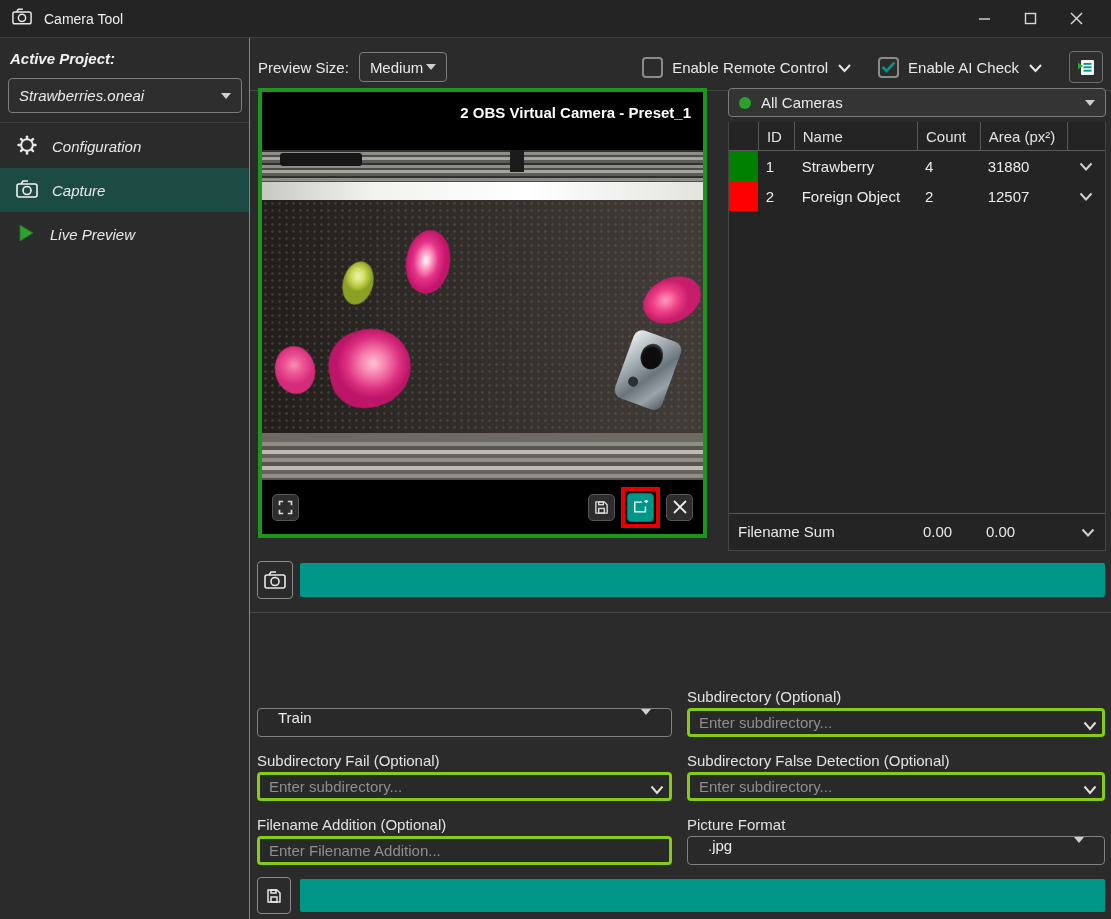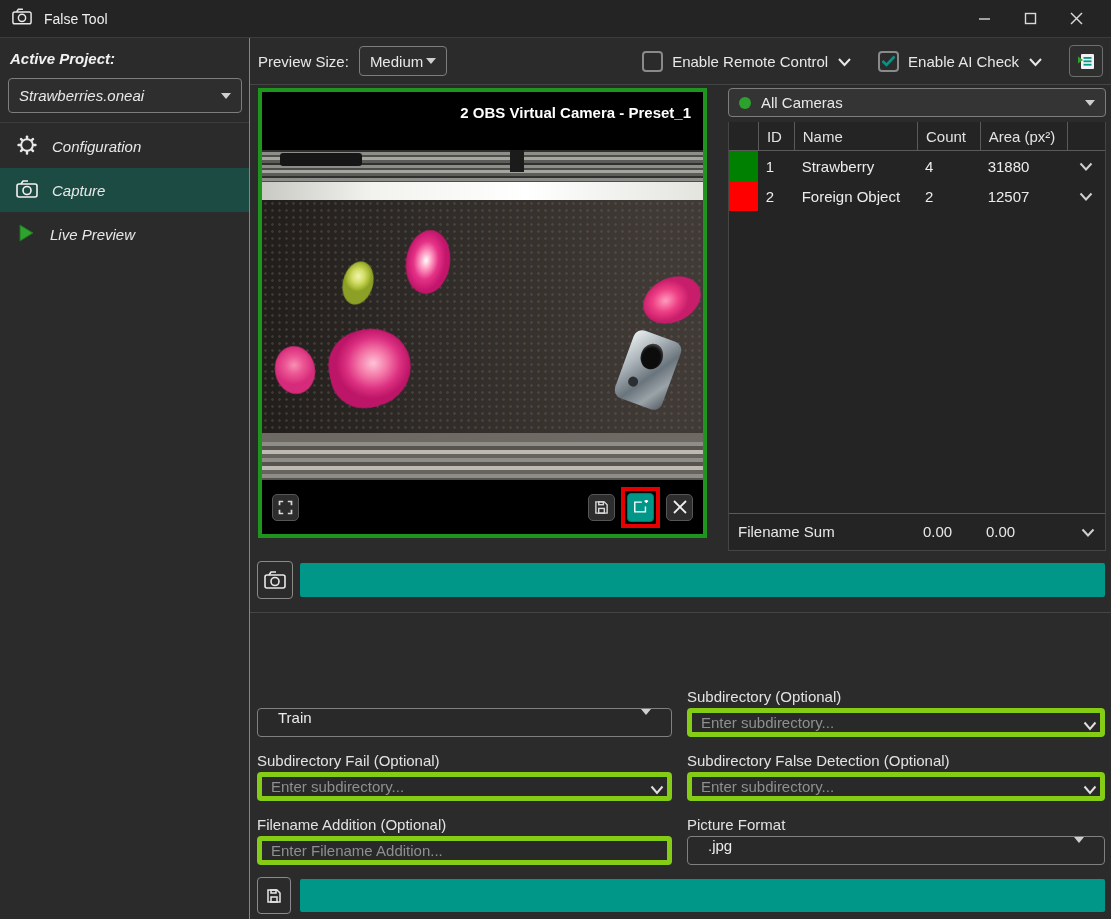--- a/index.html
+++ b/index.html
@@ -26,21 +26,21 @@
                border-top:6px solid #cfcfcf;}
   .project-select{position:absolute;left:8px;top:40px;width:234px;height:35px;}
   .side-sep{position:absolute;left:0;top:84px;width:249px;height:1px;background:#3c3c3c;}
   .nav{position:absolute;left:0;top:86px;width:249px;}
   .nav-item{height:44px;display:flex;align-items:center;gap:14px;padding:0 16px;font-size:15px;cursor:pointer;}
   .nav-item.selected{background:#1c4b44;}
   .nav-item svg{flex:0 0 auto;}
 
   
   .main{position:absolute;left:250px;top:38px;width:861px;height:881px;}
-  .topbar{position:absolute;left:0;top:0;width:861px;height:47px;border-bottom:1px solid #454545;
+  .topbar{position:absolute;left:0;top:6px;width:861px;height:47px;border-bottom:1px solid #454545;
           display:flex;align-items:center;padding:0 8px;font-size:15px;}
   .ps-label{margin-right:10px;}
   .ps-select{width:88px;height:30px;}
   .top-right{margin-left:auto;display:flex;align-items:center;gap:9px;}
   .chk{width:21px;height:21px;border:2px solid #8a8a8a;border-radius:4px;background:transparent;
        display:flex;align-items:center;justify-content:center;cursor:pointer;}
   .chk.checked{border-color:#8a8a8a;}
   .gap16{width:8px;}
   .iconbtn{width:34px;height:32px;background:#2e2e2e;border:1px solid #6f6f6f;border-radius:4px;
            display:flex;align-items:center;justify-content:center;cursor:pointer;}
@@ -120,21 +120,21 @@
           display:flex;align-items:center;justify-content:center;position:absolute;}
   .ai-btn .copy-ic{position:absolute;right:10px;top:8px;}
 
   
   .flabel{position:absolute;font-size:15px;color:#e2e2e2;}
   .ffield{position:absolute;height:29px;}
   .combo{display:flex;width:100%;height:100%;background:#292929;border:1px solid #808080;
          border-radius:4px;padding:0 20px;font-size:15px;color:#ececec;cursor:pointer;}
   .combo .tri{margin-left:auto;width:0;height:0;border-left:5px solid transparent;border-right:5px solid transparent;
               border-top:6px solid #cfcfcf;}
-  .tinput{width:100%;height:100%;background:#292929;border:5px solid #84cc16;border-radius:4px;
+  .tinput{width:100%;height:100%;background:#292929;border:3px solid #84cc16;border-radius:4px;
           padding:0 30px 0 9px;font-size:15px;color:#ececec;font-family:"Liberation Sans",sans-serif;}
   .tinput::placeholder{color:#8f8f8f;}
   .fwrap{position:absolute;height:29px;}
   .fwrap .chev{position:absolute;right:8px;top:9px;pointer-events:none;}
   .plain-input{padding-right:9px;}
   .col-l{left:7px;width:415px;} .col-r{left:437px;width:418px;}
   .save-btn{left:7px;top:839px;width:34px;height:37px;}
   .save-bar{left:50px;top:841px;width:805px;height:33px;}
 </style>
 </head>
@@ -143,21 +143,21 @@
 <div class="app">
 
   <div class="titlebar">
     <span>
       <svg width="20" height="17" viewBox="0 0 22 18" fill="none" stroke="#e8e8e8" stroke-width="1.6">
         <rect x="1" y="4" width="20" height="13" rx="2"></rect>
           <circle cx="11" cy="10.5" r="4"></circle>
           <path d="M5 4 L7 1 H12"></path>
       </svg>
     </span>
-    <span class="t-text">False Tool</span>
+    <span class="t-text">Camera Tool</span>
     <div class="win-controls">
       <button class="win-btn">
         <svg width="13" height="13" viewBox="0 0 13 13">
             <line x1="1" y1="7" x2="12" y2="7" stroke="#d9d9d9" stroke-width="1.4"></line>
           </svg>
       </button>
       <button class="win-btn">
         <svg width="13" height="13" viewBox="0 0 13 13">
             <rect x="1.5" y="1.5" width="10" height="10" fill="none" stroke="#d9d9d9" stroke-width="1.4"></rect>
           </svg>

